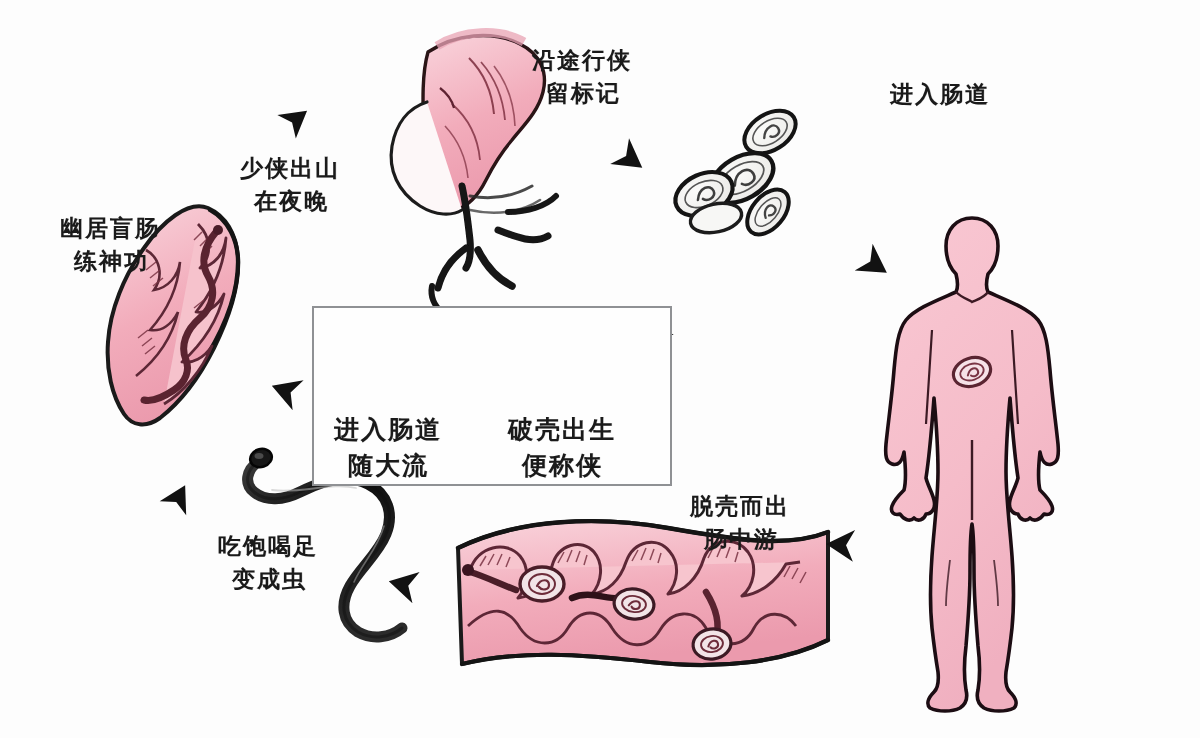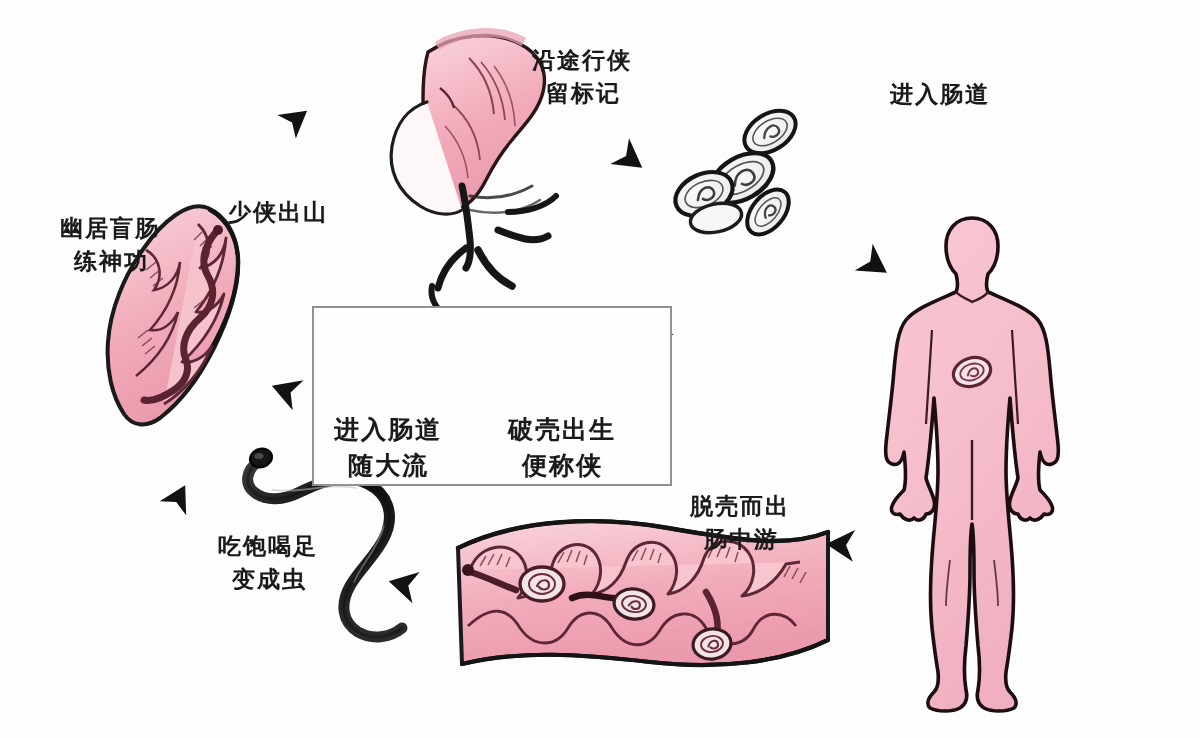--- a/index.html
+++ b/index.html
@@ -365,22 +365,23 @@
     </g>
   </svg>
 
   <div class="center-box" style="left:312px; top:306px; width:360px; height:180px;"></div>
 
   <div class="label c1" style="left:60px; top:190px;margin-top:22px;">
     <span class="ln">幽居盲肠</span>
     <span class="ln indent2">练神功</span>
   </div>
 
-  <div class="label c1" style="left:228px; top:152px;margin-top:44px;">
+  <div class="label c1" style="left:240px; top:152px;">
     <span class="ln">少侠出山</span>
+    <span class="ln indent2">在夜晚</span>
   </div>
 
   <div class="label c1" style="left:532px; top:44px;">
     <span class="ln">沿途行侠</span>
     <span class="ln indent2">留标记</span>
   </div>
 
 
   <div class="label c1" style="left:890px; top:78px;">
     <span class="ln">进入肠道</span>

